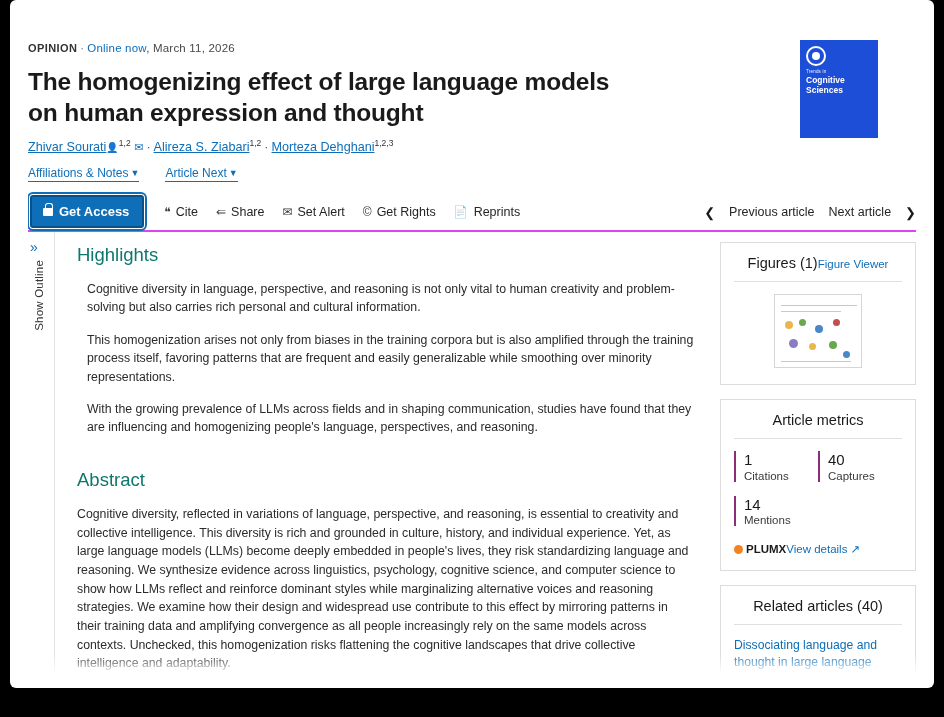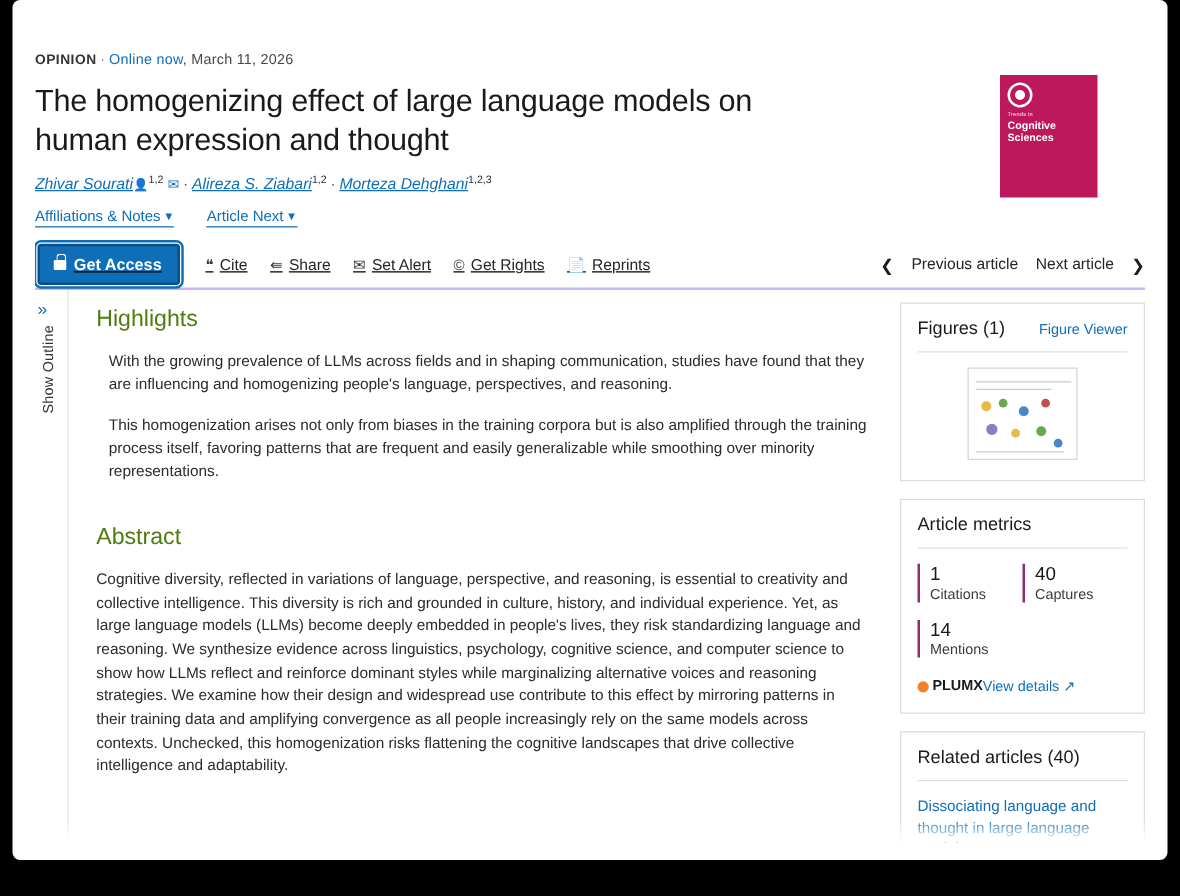--- a/index.html
+++ b/index.html
@@ -41,80 +41,77 @@
   .meta-line .opinion {
     color: #333; font-weight: bold; font-size: 11px; letter-spacing: .4px;
   }
   .meta-line .dot { color: #7a7a7a; margin: 0 3px; }
   .meta-line .online {
     color: #0e6eb8; text-decoration: none;
   }
   h1.title {
     font-size: 24.5px;
     line-height: 1.28;
-    font-weight: normal;
+    font-weight: bold;
     color: #1a1a1a;
     margin: 12px 0 8px 0;
     max-width: 610px;
     letter-spacing: -.2px;
   }
   .authors {
     font-size: 12.6px;
     color: #0e6eb8;
     margin-bottom: 9px;
     line-height: 1.5;
   }
   .authors a {
     color: #0e6eb8;
     text-decoration: underline;
-    font-style: italic;
   }
   .authors .sup { font-size: 8.5px; vertical-align: super; color: #333; text-decoration:none; }
   .authors .sep { color: #555; margin: 0 3px; text-decoration:none;}
   .author-icon { font-size: 10px; color: #333; }
   .envelope { color: #0e6eb8; font-size: 11px; }
 
   .sub-links { font-size: 12px; color: #0e6eb8; }
   .sub-links .lnk {
     color: #0e6eb8; border-bottom: 1px solid #0e6eb8; cursor: pointer;
     padding-bottom: 1px;
   }
   .sub-links .gap { display:inline-block; width: 20px; }
   .caret { font-size: 9px; display:inline-block; transform: translateY(-1px); margin-left:2px;}
 
   .journal-cover {
     position: absolute;
     right: 38px; top: 26px;
     width: 78px; height: 98px;
-    background: #be185d;
+    background: #1d4ed8;
     color: #fff;
     padding: 6px 6px;
-    margin-top: 20px;
   }
   .jc-logo {
     width: 20px; height: 20px; border-radius: 50%;
     border: 2px solid #fff;
     position: relative; margin-bottom: 4px;
   }
   .jc-logo:after{
     content:""; position:absolute; left:4px; top:4px; width:8px; height:8px;
     border-radius:50%; background:#fff;
   }
   .jc-kicker { font-size: 4.5px; letter-spacing:.2px; line-height:1.1; opacity:.95;}
   .jc-title { font-size: 8.5px; font-weight: bold; line-height: 1.15; margin-top:1px;}
 
   
   .toolbar {
     position: relative;
     margin-top: 14px;
     height: 38px;
-    border-bottom: 2px solid #c4b5fd;
+    border-bottom: 2px solid #d946ef;
     display: flex;
     align-items: center;
-    text-decoration: underline;
   }
   .get-access {
     background: #0e6eb8;
     color: #fff;
     font-size: 13px;
     font-weight: bold;
     padding: 7px 13px 7px 11px;
     border-radius: 3px;
     border: 2px solid #0a4f86;
     outline: 2px solid #0e6eb8;
@@ -158,21 +155,21 @@
     margin-top: 6px; margin-left: 5px;
     letter-spacing: .2px;
   }
   .main-col {
     flex: 1 1 auto;
     padding: 6px 26px 0 22px;
     border-left: 1px solid #e3e3e3;
     min-width: 0;
   }
   h2.sec {
-    font-size: 18.5px; font-weight: normal; color: #4d7c0f;
+    font-size: 18.5px; font-weight: normal; color: #0f766e;
     margin: 6px 0 14px 0;
   }
   h2.sec.abs { margin-top: 32px; }
   p.hl {
     font-size: 12.3px; line-height: 1.5; color: #2b2b2b;
     margin: 0 0 14px 0; padding-left: 10px;
   }
   p.abstract {
     font-size: 12.3px; line-height: 1.52; color: #2b2b2b;
     margin: 0; text-align: left;
@@ -183,21 +180,21 @@
     width: 196px; flex: 0 0 196px;
     padding-top: 10px;
   }
   .card {
     border: 1px solid #dcdcdc;
     background: #fff;
     margin-bottom: 14px;
     padding: 12px 13px 14px 13px;
   }
   .card-head {
-    display: flex; align-items: baseline; justify-content: space-between;
+    display: flex; align-items: baseline; justify-content: center;
     margin-bottom: 10px;
   }
   .card-title { font-size: 14.5px; color: #1a1a1a; }
   .card-link { font-size: 11.5px; color: #0e6eb8; cursor: pointer; }
   .hr { height:1px; background:#e0e0e0; margin: 0 0 12px 0;}
   .fig-thumb {
     width: 88px; height: 74px; border: 1px solid #d6d6d6; background: #fff;
     margin: 4px auto 2px auto; position: relative; overflow: hidden;
   }
   .fig-thumb .blob { position: absolute; border-radius: 50%; }
@@ -290,22 +287,23 @@
 
       <div class="body-wrap">
 
         <div class="rail">
           <div class="chevs">»</div>
           <div class="vert">Show Outline</div>
         </div>
 
         <div class="main-col">
           <h2 class="sec">Highlights</h2>
+          <p class="hl">Cognitive diversity in language, perspective, and reasoning is not only vital to human creativity and problem-solving but also carries rich personal and cultural information.</p>
+          <p class="hl">This homogenization arises not only from biases in the training corpora but is also amplified through the training process itself, favoring patterns that are frequent and easily generalizable while smoothing over minority representations.</p>
           <p class="hl">With the growing prevalence of LLMs across fields and in shaping communication, studies have found that they are influencing and homogenizing people's language, perspectives, and reasoning.</p>
-          <p class="hl">This homogenization arises not only from biases in the training corpora but is also amplified through the training process itself, favoring patterns that are frequent and easily generalizable while smoothing over minority representations.</p>
 
           <h2 class="sec abs">Abstract</h2>
           <p class="abstract">Cognitive diversity, reflected in variations of language, perspective, and reasoning, is essential to creativity and collective intelligence. This diversity is rich and grounded in culture, history, and individual experience. Yet, as large language models (LLMs) become deeply embedded in people's lives, they risk standardizing language and reasoning. We synthesize evidence across linguistics, psychology, cognitive science, and computer science to show how LLMs reflect and reinforce dominant styles while marginalizing alternative voices and reasoning strategies. We examine how their design and widespread use contribute to this effect by mirroring patterns in their training data and amplifying convergence as all people increasingly rely on the same models across contexts. Unchecked, this homogenization risks flattening the cognitive landscapes that drive collective intelligence and adaptability.</p>
 
         </div>
 
         <div class="side">
 
           <div class="card">
             <div class="card-head">

